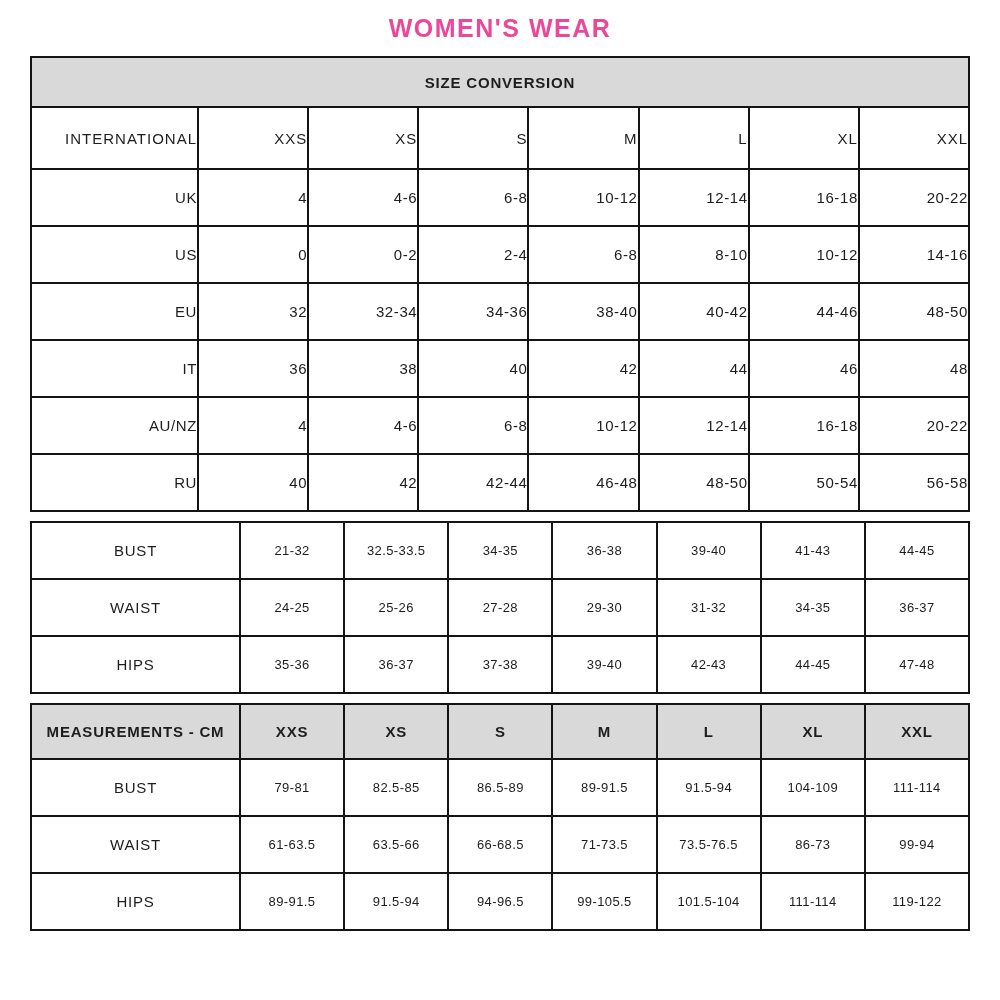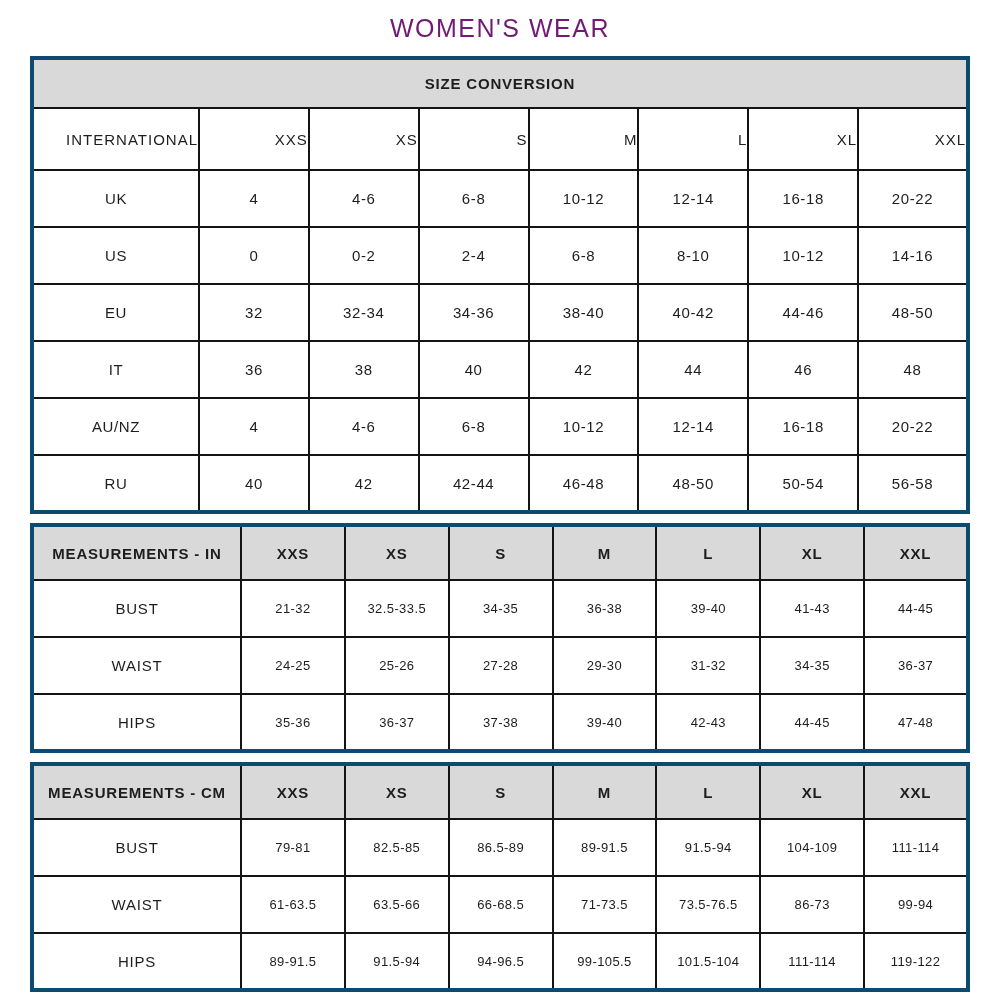--- a/index.html
+++ b/index.html
@@ -6,51 +6,51 @@
   html, body {
     width: 1000px; height: 1000px;
     background: #ffffff;
     font-family: "Liberation Sans", sans-serif;
     color: #1d1d1d;
   }
   .page { padding: 14px 30px 0 30px; }
   .title {
     text-align: center;
     font-size: 25px;
-    font-weight: 400;
+    font-weight: 700;
     letter-spacing: 1.5px;
-    color: #701a75;
+    color: #ec4899;
     margin-bottom: 13px;
   }
   table {
     width: 940px;
     table-layout: fixed;
     border-collapse: collapse;
-    border: 4px solid #0c4a6e;
+    border: 1px solid #0c4a6e;
     margin-bottom: 9px;
   }
   td, th {
     border: 2px solid #141414;
     text-align: center;
     vertical-align: middle;
     overflow: hidden;
     white-space: nowrap;
   }
   
   .t1 .banner-row { height: 50px; }
   .t1 .banner {
     background: #d9d9d9;
     font-weight: 700;
     font-size: 15px;
     letter-spacing: 0.8px;
   }
   .t1 .head-row { height: 62px; }
   .t1 .head-row td { font-size: 15px; letter-spacing: 1px; text-align: right; }
   .t1 .data-row { height: 57px; }
-  .t1 .data-row td { font-size: 15px; letter-spacing: 0.6px; }
+  .t1 .data-row td { font-size: 15px; letter-spacing: 0.6px; text-align: right; }
   
   .tm .head-row { height: 55px; }
   .tm .head-row td {
     background: #d9d9d9;
     font-weight: 700;
     font-size: 15px;
     letter-spacing: 0.8px;
   }
   .tm .data-row { height: 57px; margin-top: 36px; }
   .tm .data-row .rlabel { font-size: 15px; letter-spacing: 0.8px; }
@@ -156,30 +156,20 @@
       <col style="width:209px">
         <col>
         <col>
         <col>
         <col>
         <col>
         <col>
         <col>
     </colgroup>
     <tbody>
-        <tr class="head-row">
-      <td>MEASUREMENTS - IN</td>
-      <td>XXS</td>
-      <td>XS</td>
-      <td>S</td>
-      <td>M</td>
-      <td>L</td>
-      <td>XL</td>
-      <td>XXL</td>
-    </tr>
     <tr class="data-row">
       <td class="rlabel">BUST</td>
       <td class="val">21-32</td>
       <td class="val">32.5-33.5</td>
       <td class="val">34-35</td>
       <td class="val">36-38</td>
       <td class="val">39-40</td>
       <td class="val">41-43</td>
       <td class="val">44-45</td>
     </tr>

